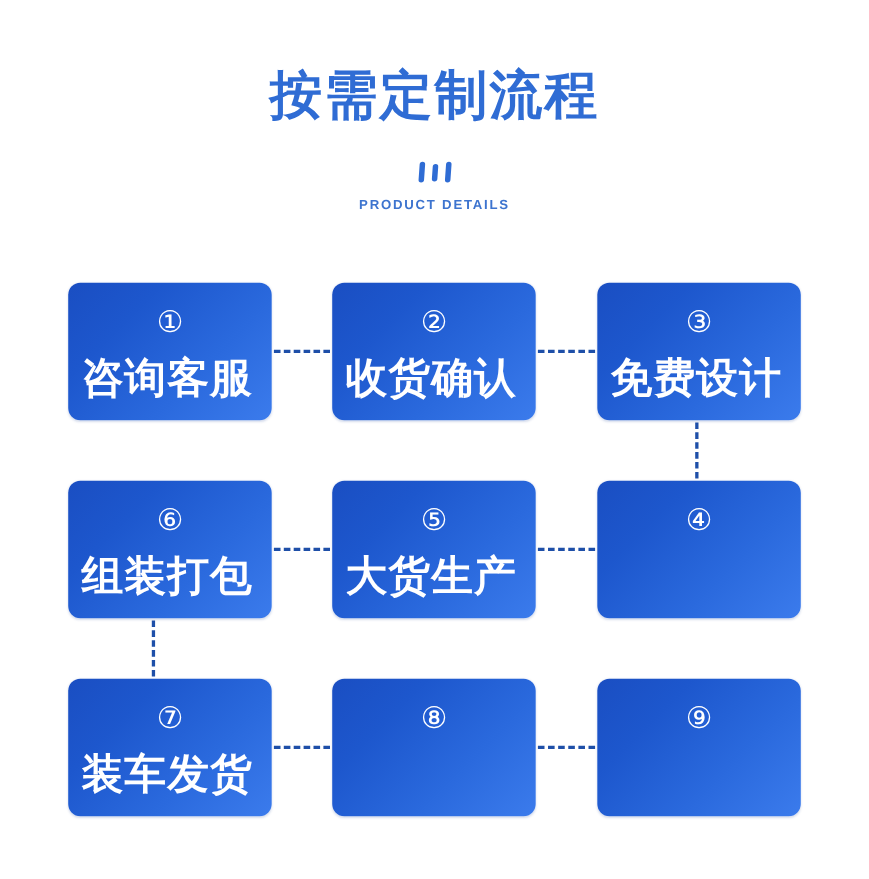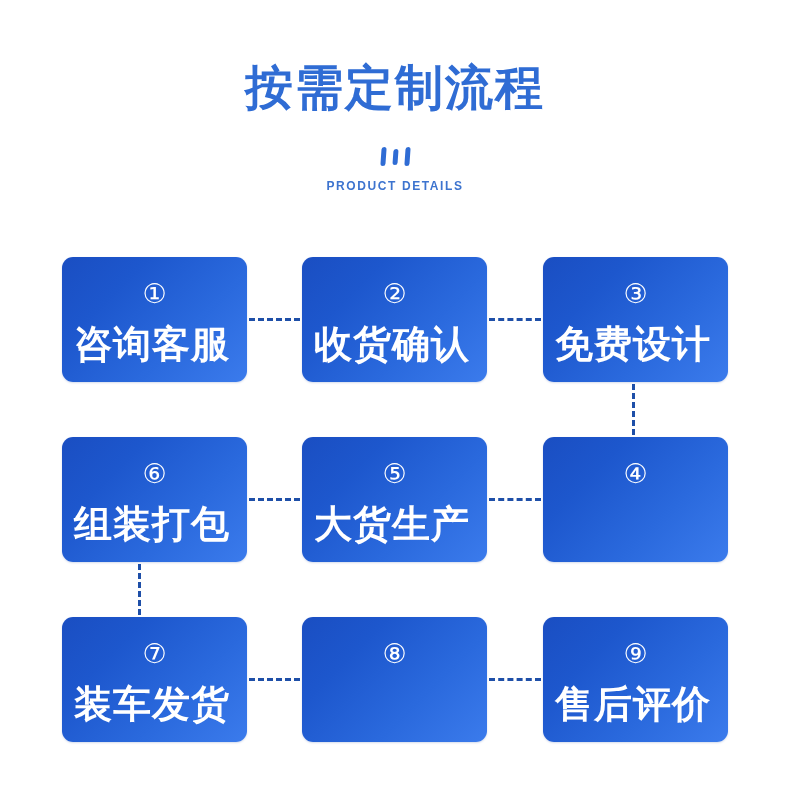--- a/index.html
+++ b/index.html
@@ -223,17 +223,16 @@
       <div class="card-num">⑦</div>
       <div class="card-label">装车发货</div>
     </div>
 
     <div class="card c8">
       <div class="card-num">⑧</div>
     </div>
 
     <div class="card c9">
       <div class="card-num">⑨</div>
-      <div class="card-label">售后评价</div>
     </div>
 
   </div>
 </div>
 
 </body></html>

